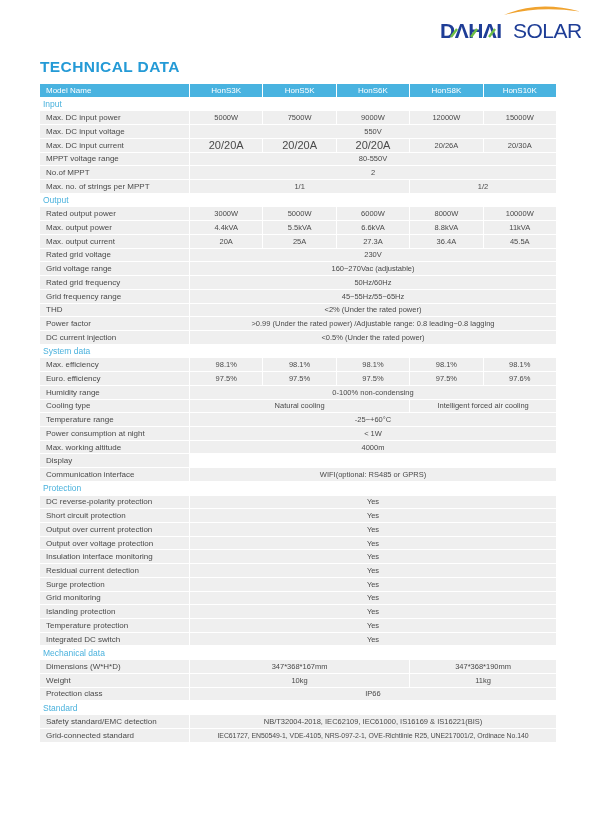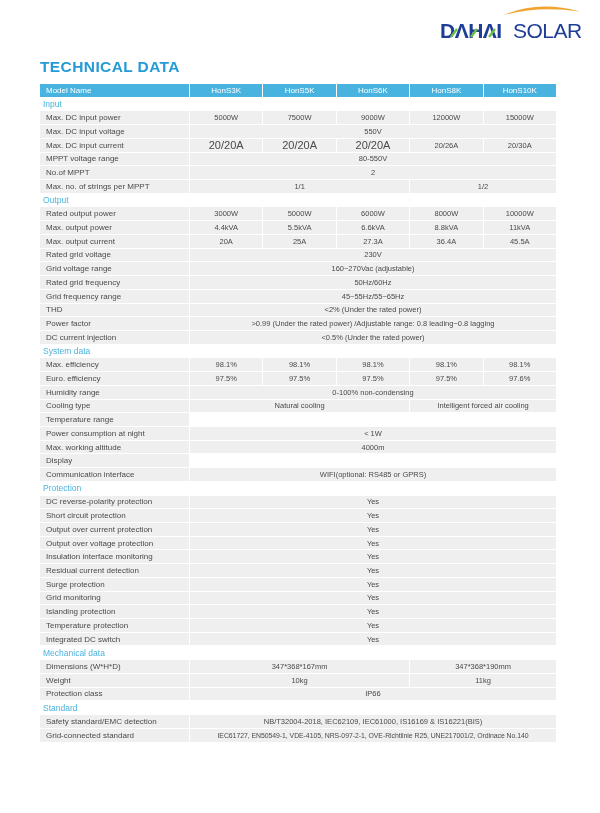--- a/index.html
+++ b/index.html
@@ -186,20 +186,21 @@
         <div class="cell label">Humidity range</div>
         <div class="cell" style="width: 366px; flex: 0 0 auto;">0-100% non-condensing</div>
       </div>
       <div class="t-row">
         <div class="cell label">Cooling type</div>
         <div class="cell" style="width: 219.2px; flex: 0 0 auto;">Natural cooling</div>
         <div class="cell" style="width: 145.8px; flex: 0 0 auto;">Intelligent forced air cooling</div>
       </div>
       <div class="t-row">
         <div class="cell label">Temperature range</div>
+        <div class="cell" style="width: 366px; flex: 0 0 auto;">-25~+60°C</div>
       </div>
       <div class="t-row">
         <div class="cell label">Power consumption at night</div>
         <div class="cell" style="width: 366px; flex: 0 0 auto;">&lt; 1W</div>
       </div>
       <div class="t-row">
         <div class="cell label">Max. working altitude</div>
         <div class="cell" style="width: 366px; flex: 0 0 auto;">4000m</div>
       </div>
       <div class="t-row">

